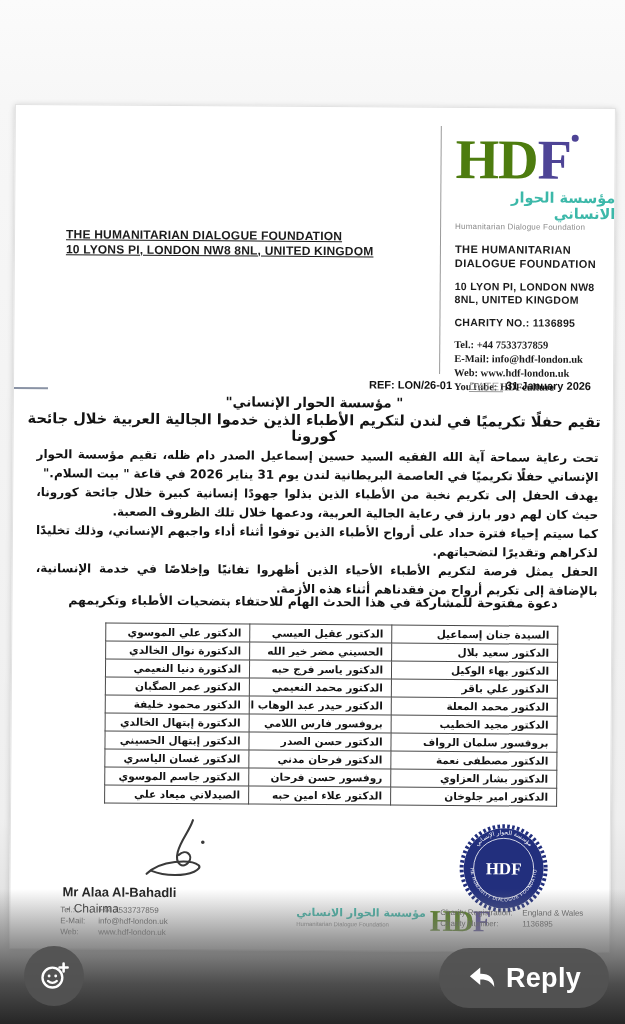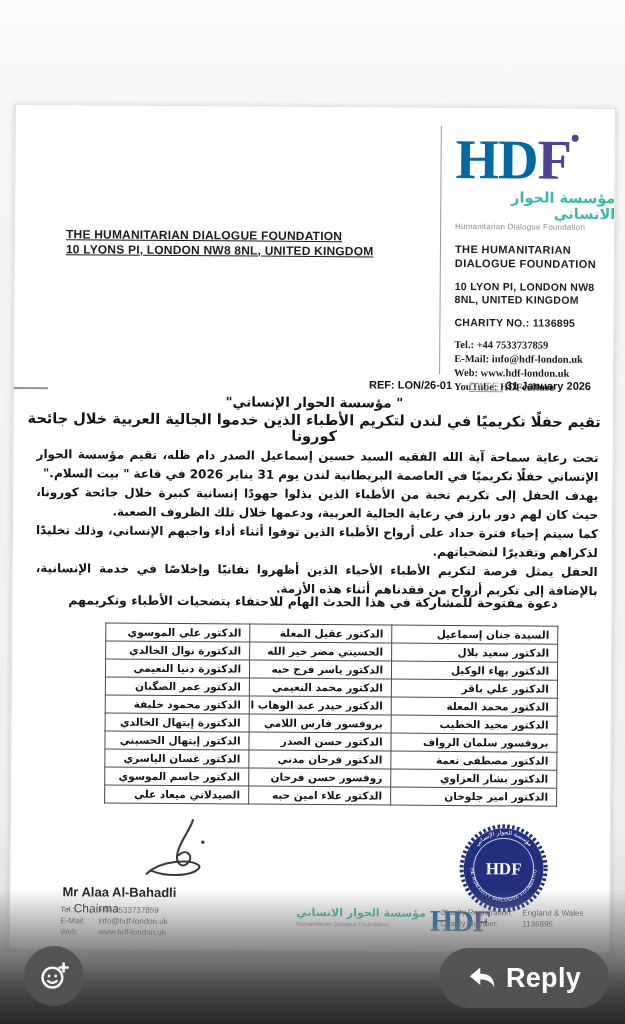--- a/index.html
+++ b/index.html
@@ -22,21 +22,21 @@
   .lh-left {
     left:51px; top:122px; width:360px;
     font-weight:bold; font-size:12px; line-height:14.5px;
     color:#1c1c1c; text-decoration:underline; letter-spacing:.2px;
   }
   
   .lh-sep { left:425px; top:18px; width:1px; height:248px; background:#9a9a9a; }
   
   .lh-right { left:440px; top:24px; width:160px; color:#1c1c1c; }
   .logo-big { font-family:"Liberation Serif",serif; font-weight:bold; font-size:56px; line-height:54px; letter-spacing:-1px; position:relative; }
-  .logo-hd { color:#0369a1; }
+  .logo-hd { color:#4d7c0f; }
   .logo-f  { color:#4e4496; }
   .logo-dot { display:inline-block; width:7px; height:7px; border-radius:50%; background:#4e4496; vertical-align:top; margin:2px 0 0 1px; }
   .logo-ar { direction:rtl; color:#3cb8a9; font-family:"DejaVu Sans",sans-serif; font-weight:bold; font-size:14.5px; margin-top:3px; }
   .logo-cap { color:#8a8a8a; font-size:8px; letter-spacing:.2px; margin-top:1px; }
   .lh-org  { font-weight:bold; font-size:11px; line-height:13.5px; letter-spacing:.4px; margin-top:12px; }
   .lh-addr { font-weight:bold; font-size:10.5px; line-height:13px; letter-spacing:.3px; margin-top:10px; }
   .lh-char { font-weight:bold; font-size:10.5px; letter-spacing:.3px; margin-top:10px; }
   .lh-con  { font-family:"Liberation Serif",serif; font-weight:bold; font-size:10.5px; line-height:14px; margin-top:10px; }
   .fold-dash { left:0px; top:282px; width:34px; height:2px; background:#8a93a5; }
   
@@ -144,21 +144,21 @@
 
     <table class="abs honorees">
       <colgroup>
           <col style="width:166px">
           <col style="width:142px">
           <col style="width:144px">
         </colgroup>
       <tbody>
           <tr>
             <td>السيدة جنان إسماعيل</td>
-            <td>الدكتور عقيل المعلة</td>
+            <td>الدكتور عقيل العيسي</td>
             <td>الدكتور علي الموسوي</td>
           </tr>
           <tr>
             <td>الدكتور سعيد بلال</td>
             <td>الحسيني مضر خير الله</td>
             <td>الدكتورة نوال الخالدي</td>
           </tr>
           <tr>
             <td>الدكتور بهاء الوكيل</td>
             <td>الدكتور ياسر فرج حبه</td>

